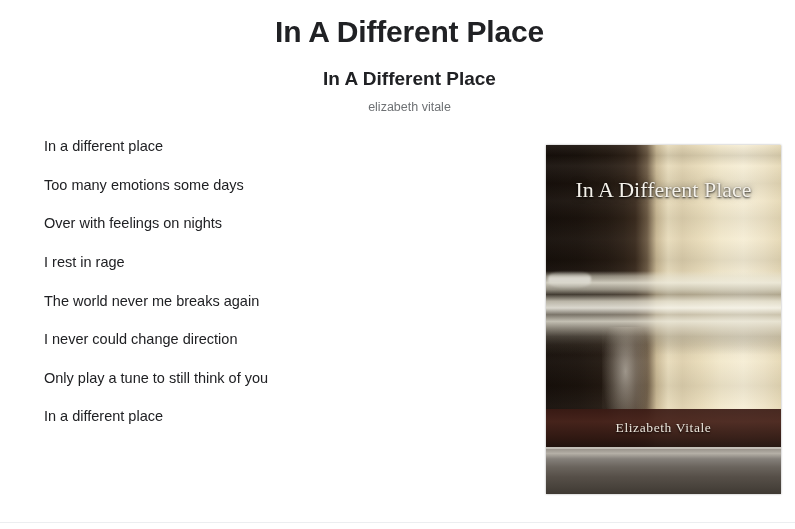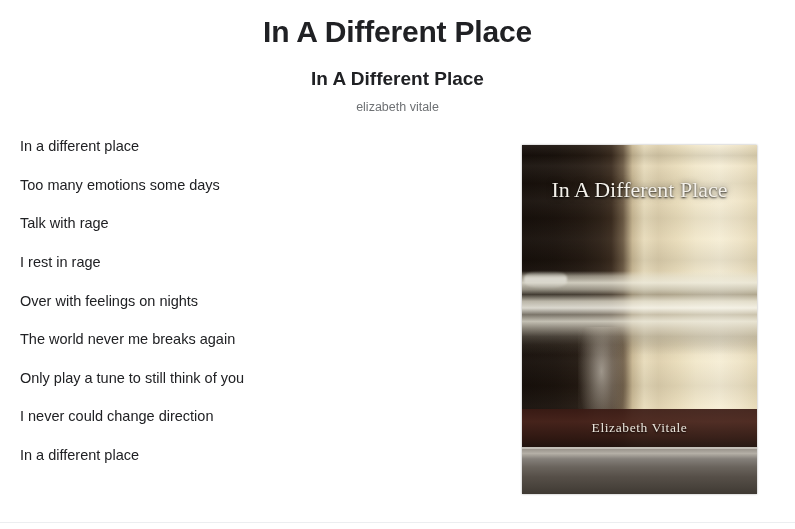--- a/index.html
+++ b/index.html
@@ -15,20 +15,21 @@
     font-family: "Liberation Sans", sans-serif;
     color: #202124;
     position: relative;
   }
 
   .page {
     width: 795px;
     height: 529px;
     position: relative;
     background: #ffffff;
+    padding-left: 24px;
   }
 
   
   .header {
     padding-top: 13px;
     text-align: center;
   }
   .main-title {
     font-size: 30px;
     font-weight: bold;
@@ -262,26 +263,25 @@
     <h1 class="main-title">In A Different Place</h1>
     <h2 class="sub-title">In A Different Place</h2>
     <div class="byline">elizabeth vitale</div>
   </div>
 
   <div class="content">
 
     <div class="lyrics">
       <div class="lyric-line">In a different place</div>
       <div class="lyric-line">Too many emotions some days</div>
-      <div class="lyric-line">Talk with rage</div>
+      <div class="lyric-line">Over with feelings on nights</div>
       <div class="lyric-line">I rest in rage</div>
-      <div class="lyric-line">Over with feelings on nights</div>
       <div class="lyric-line">The world never me breaks again</div>
+      <div class="lyric-line">I never could change direction</div>
       <div class="lyric-line">Only play a tune to still think of you</div>
-      <div class="lyric-line">I never could change direction</div>
       <div class="lyric-line">In a different place</div>
     </div>
 
     <div class="cover-wrap">
       <div class="cover">
         <div class="cover-base"></div>
         <div class="cover-streaks"></div>
         <div class="cover-band"></div>
         <div class="cover-hl"></div>
         <div class="cover-glow"></div>

